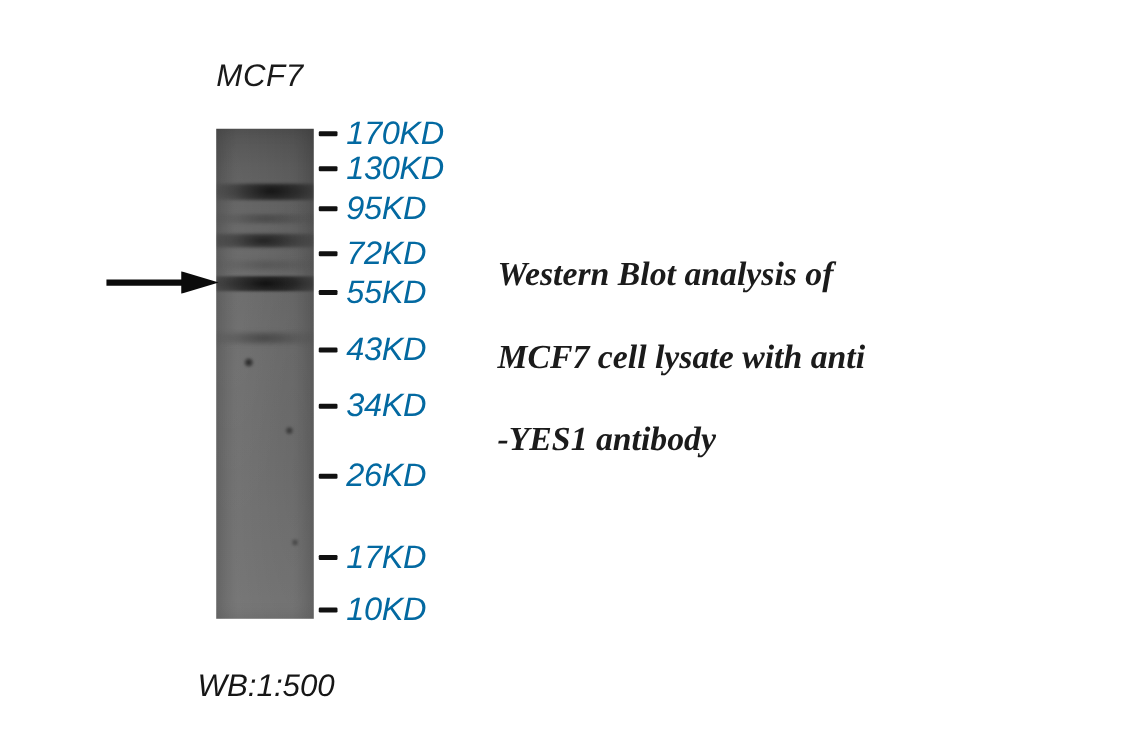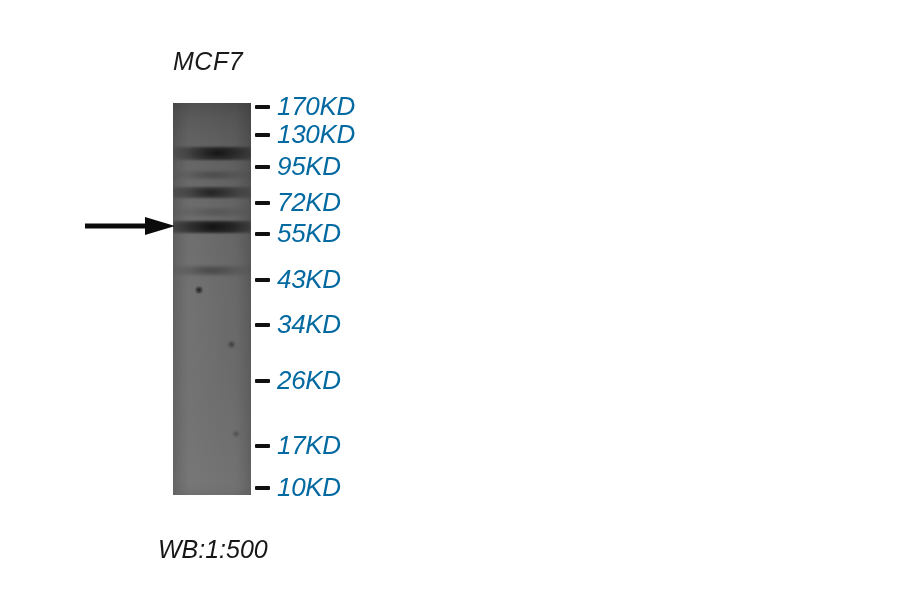--- a/index.html
+++ b/index.html
@@ -249,14 +249,19 @@
     <span class="mlabel">10KD</span>
   </div>
 
   <svg id="arrow" viewBox="0 0 90 18">
     <line x1="0" y1="9" x2="66" y2="9" stroke="#0b0b0b" stroke-width="5"></line>
     <polygon points="60,0 90,9 60,18" fill="#0b0b0b"></polygon>
   </svg>
 
   <div id="wb-text">WB:1:500</div>
 
+  <div id="caption">
+    <div class="cline">Western Blot analysis of</div>
+    <div class="cline">MCF7 cell lysate with anti</div>
+    <div class="cline">-YES1 antibody</div>
+  </div>
 
 </div>
 
 </body></html>

